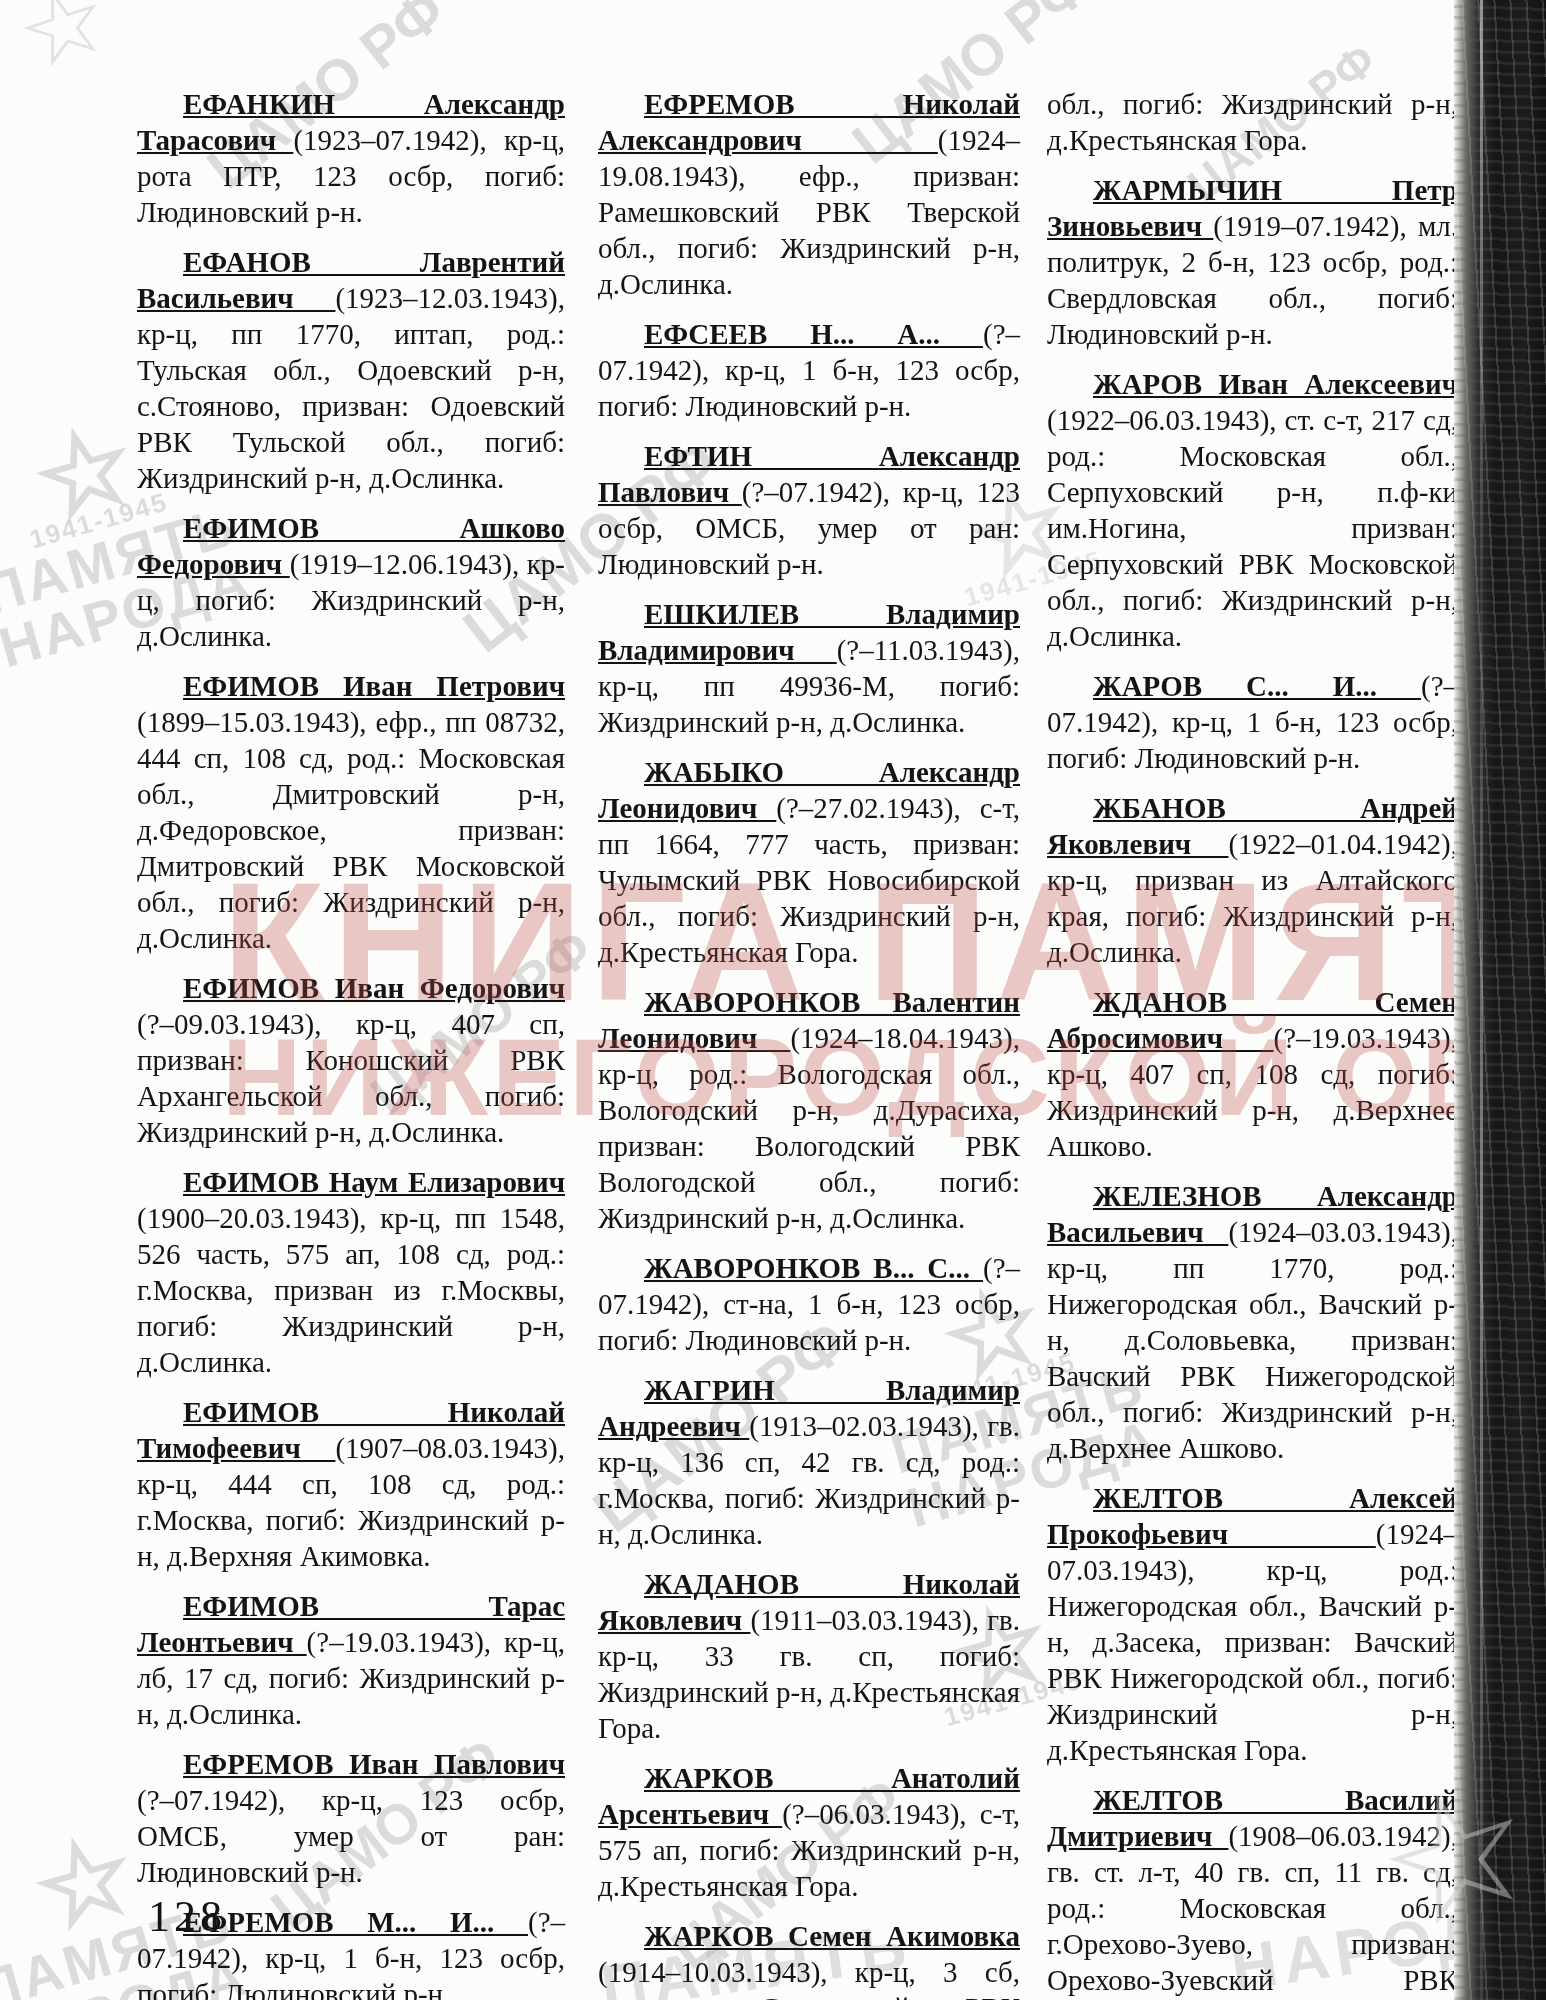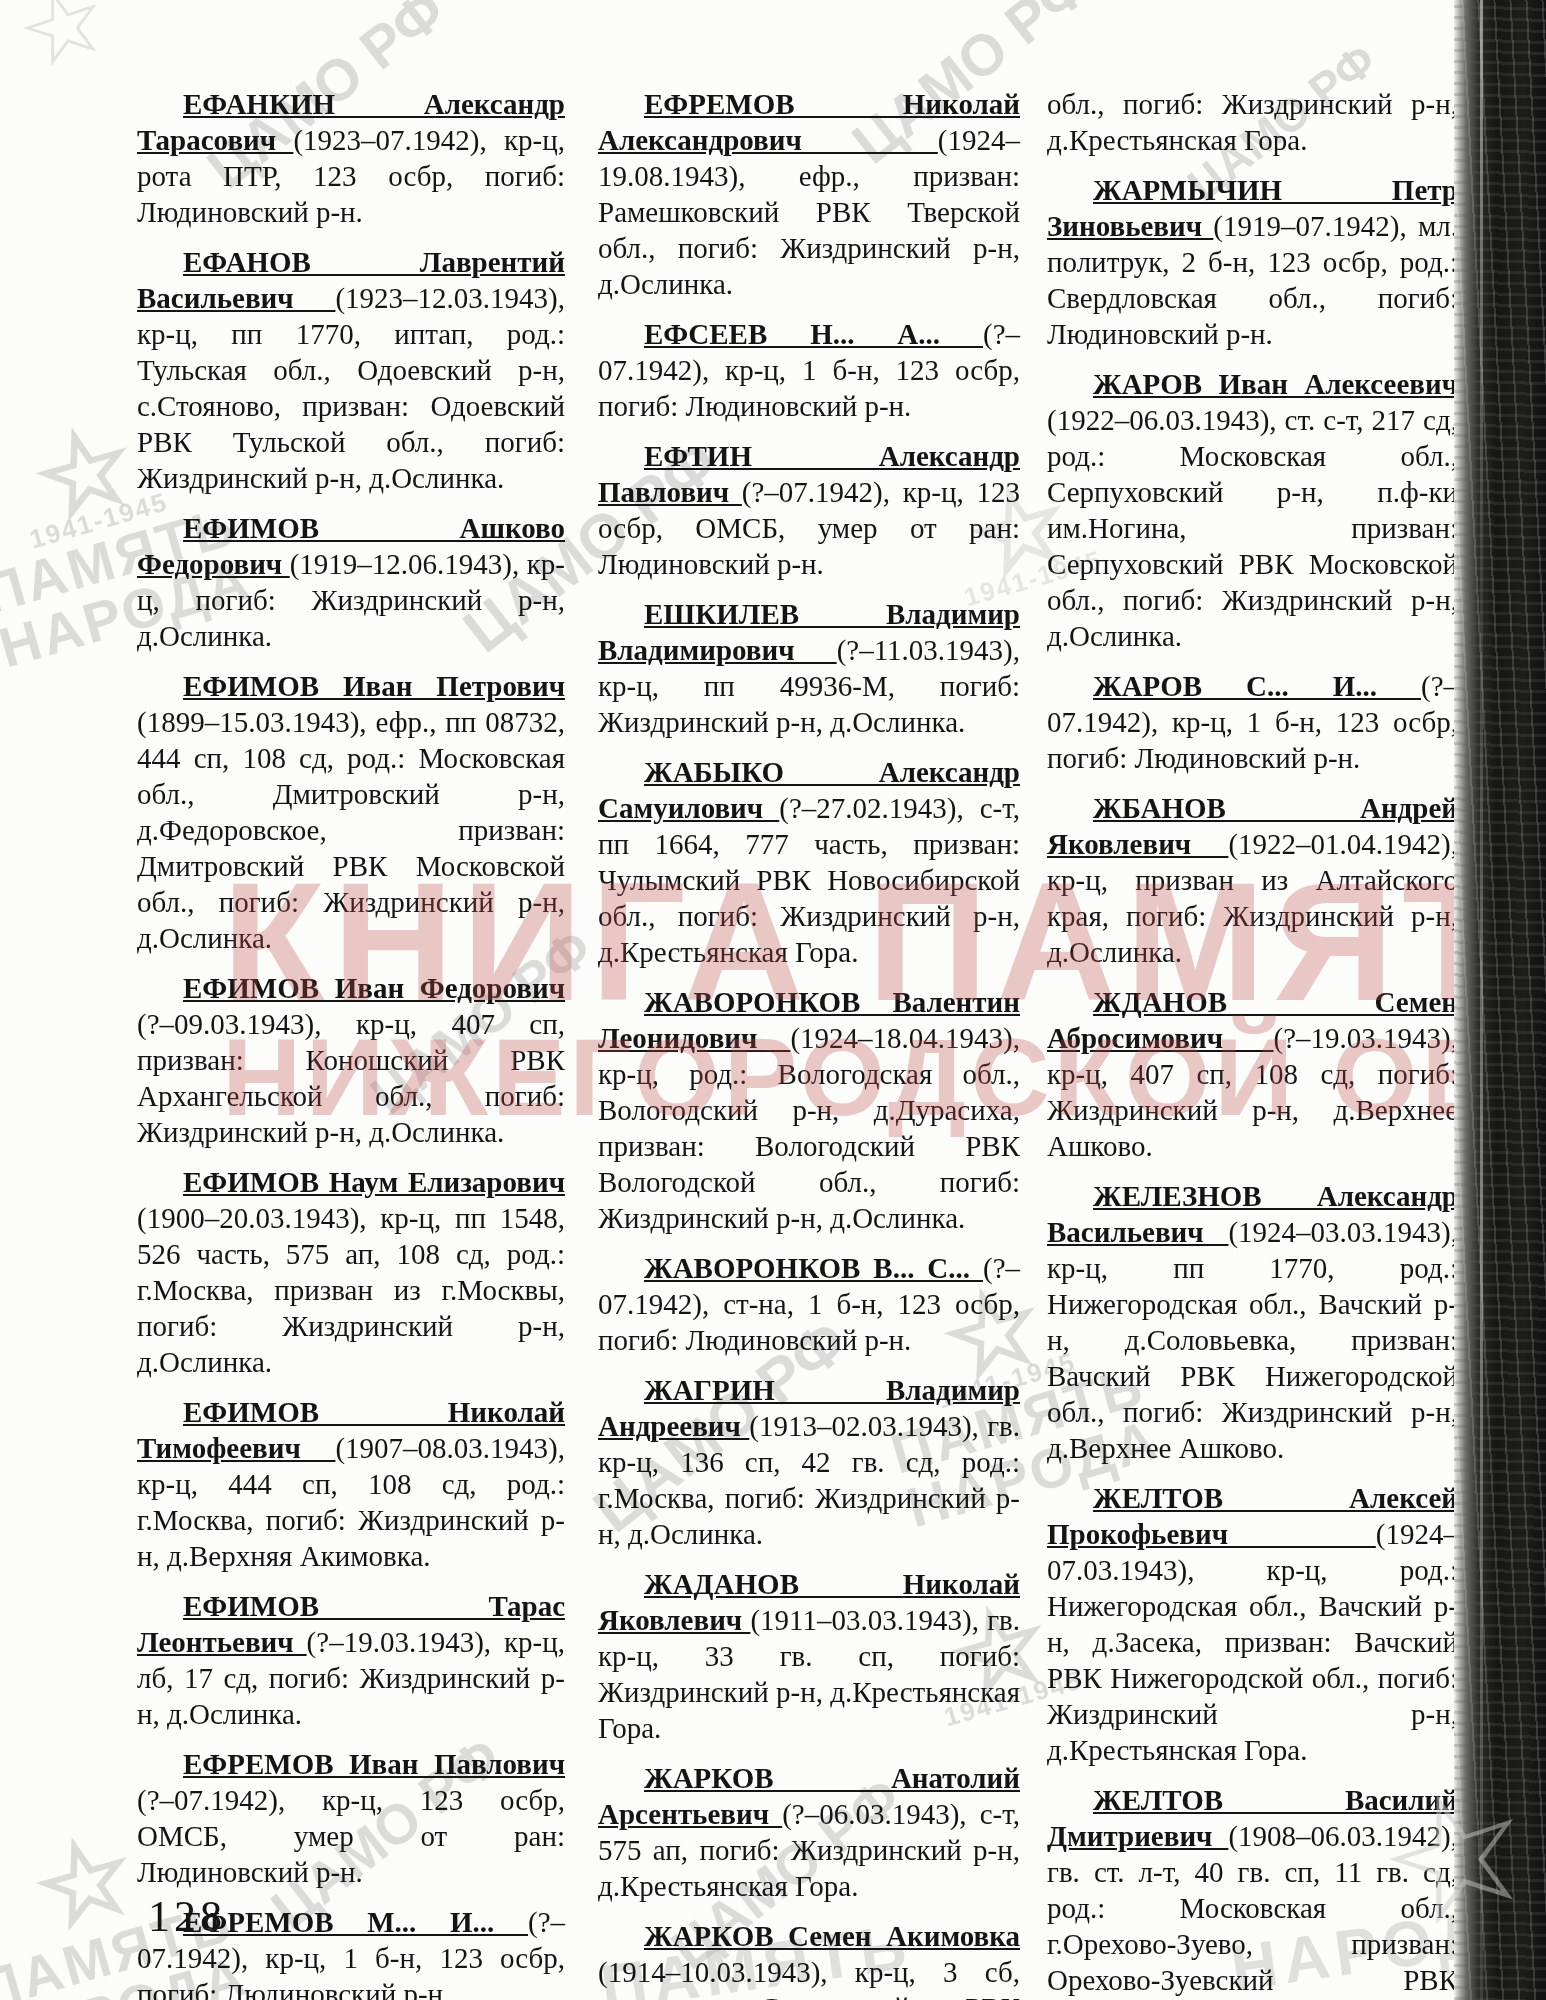--- a/index.html
+++ b/index.html
@@ -98,21 +98,21 @@
       <p><b>ЕФИМОВ Николай Тимофеевич </b>(1907–08.03.1943), кр-ц, 444 сп, 108 сд, род.: г.Москва, погиб: Жиздринский р-н, д.Верхняя Акимовка.</p>
       <p><b>ЕФИМОВ Тарас Леонтьевич </b>(?–19.03.1943), кр-ц, лб, 17 сд, погиб: Жиздринский р-н, д.Ослинка.</p>
       <p><b>ЕФРЕМОВ Иван Павлович </b>(?–07.1942), кр-ц, 123 осбр, ОМСБ, умер от ран: Людиновский р-н.</p>
       <p><b>ЕФРЕМОВ М... И... </b>(?–07.1942), кр-ц, 1 б-н, 123 осбр, погиб: Людиновский р-н.</p>
     </div>
   <div id="col2" class="col">
       <p><b>ЕФРЕМОВ Николай Александрович </b>(1924–19.08.1943), ефр., призван: Рамешковский РВК Тверской обл., погиб: Жиздринский р-н, д.Ослинка.</p>
       <p><b>ЕФСЕЕВ Н... А... </b>(?–07.1942), кр-ц, 1 б-н, 123 осбр, погиб: Людиновский р-н.</p>
       <p><b>ЕФТИН Александр Павлович </b>(?–07.1942), кр-ц, 123 осбр, ОМСБ, умер от ран: Людиновский р-н.</p>
       <p><b>ЕШКИЛЕВ Владимир Владимирович </b>(?–11.03.1943), кр-ц, пп 49936-М, погиб: Жиздринский р-н, д.Ослинка.</p>
-      <p><b>ЖАБЫКО Александр Самуилович </b>(?–27.02.1943), с-т, пп 1664, 777 часть, призван: Чулымский РВК Новосибирской обл., погиб: Жиздринский р-н, д.Крестьянская Гора.</p>
+      <p><b>ЖАБЫКО Александр Леонидович </b>(?–27.02.1943), с-т, пп 1664, 777 часть, призван: Чулымский РВК Новосибирской обл., погиб: Жиздринский р-н, д.Крестьянская Гора.</p>
       <p><b>ЖАВОРОНКОВ Валентин Леонидович </b>(1924–18.04.1943), кр-ц, род.: Вологодская обл., Вологодский р-н, д.Дурасиха, призван: Вологодский РВК Вологодской обл., погиб: Жиздринский р-н, д.Ослинка.</p>
       <p><b>ЖАВОРОНКОВ В... С... </b>(?–07.1942), ст-на, 1 б-н, 123 осбр, погиб: Людиновский р-н.</p>
       <p><b>ЖАГРИН Владимир Андреевич </b>(1913–02.03.1943), гв. кр-ц, 136 сп, 42 гв. сд, род.: г.Москва, погиб: Жиздринский р-н, д.Ослинка.</p>
       <p><b>ЖАДАНОВ Николай Яковлевич </b>(1911–03.03.1943), гв. кр-ц, 33 гв. сп, погиб: Жиздринский р-н, д.Крестьянская Гора.</p>
       <p><b>ЖАРКОВ Анатолий Арсентьевич </b>(?–06.03.1943), с-т, 575 ап, погиб: Жиздринский р-н, д.Крестьянская Гора.</p>
       <p><b>ЖАРКОВ Семен Акимовка </b>(1914–10.03.1943), кр-ц, 3 сб, призван: Санчурский РВК Кировской</p>
     </div>
   <div id="col3" class="col">
       <p class="cont">обл., погиб: Жиздринский р-н, д.Крестьянская Гора.</p>
       <p><b>ЖАРМЫЧИН Петр Зиновьевич </b>(1919–07.1942), мл. политрук, 2 б-н, 123 осбр, род.: Свердловская обл., погиб: Людиновский р-н.</p>

